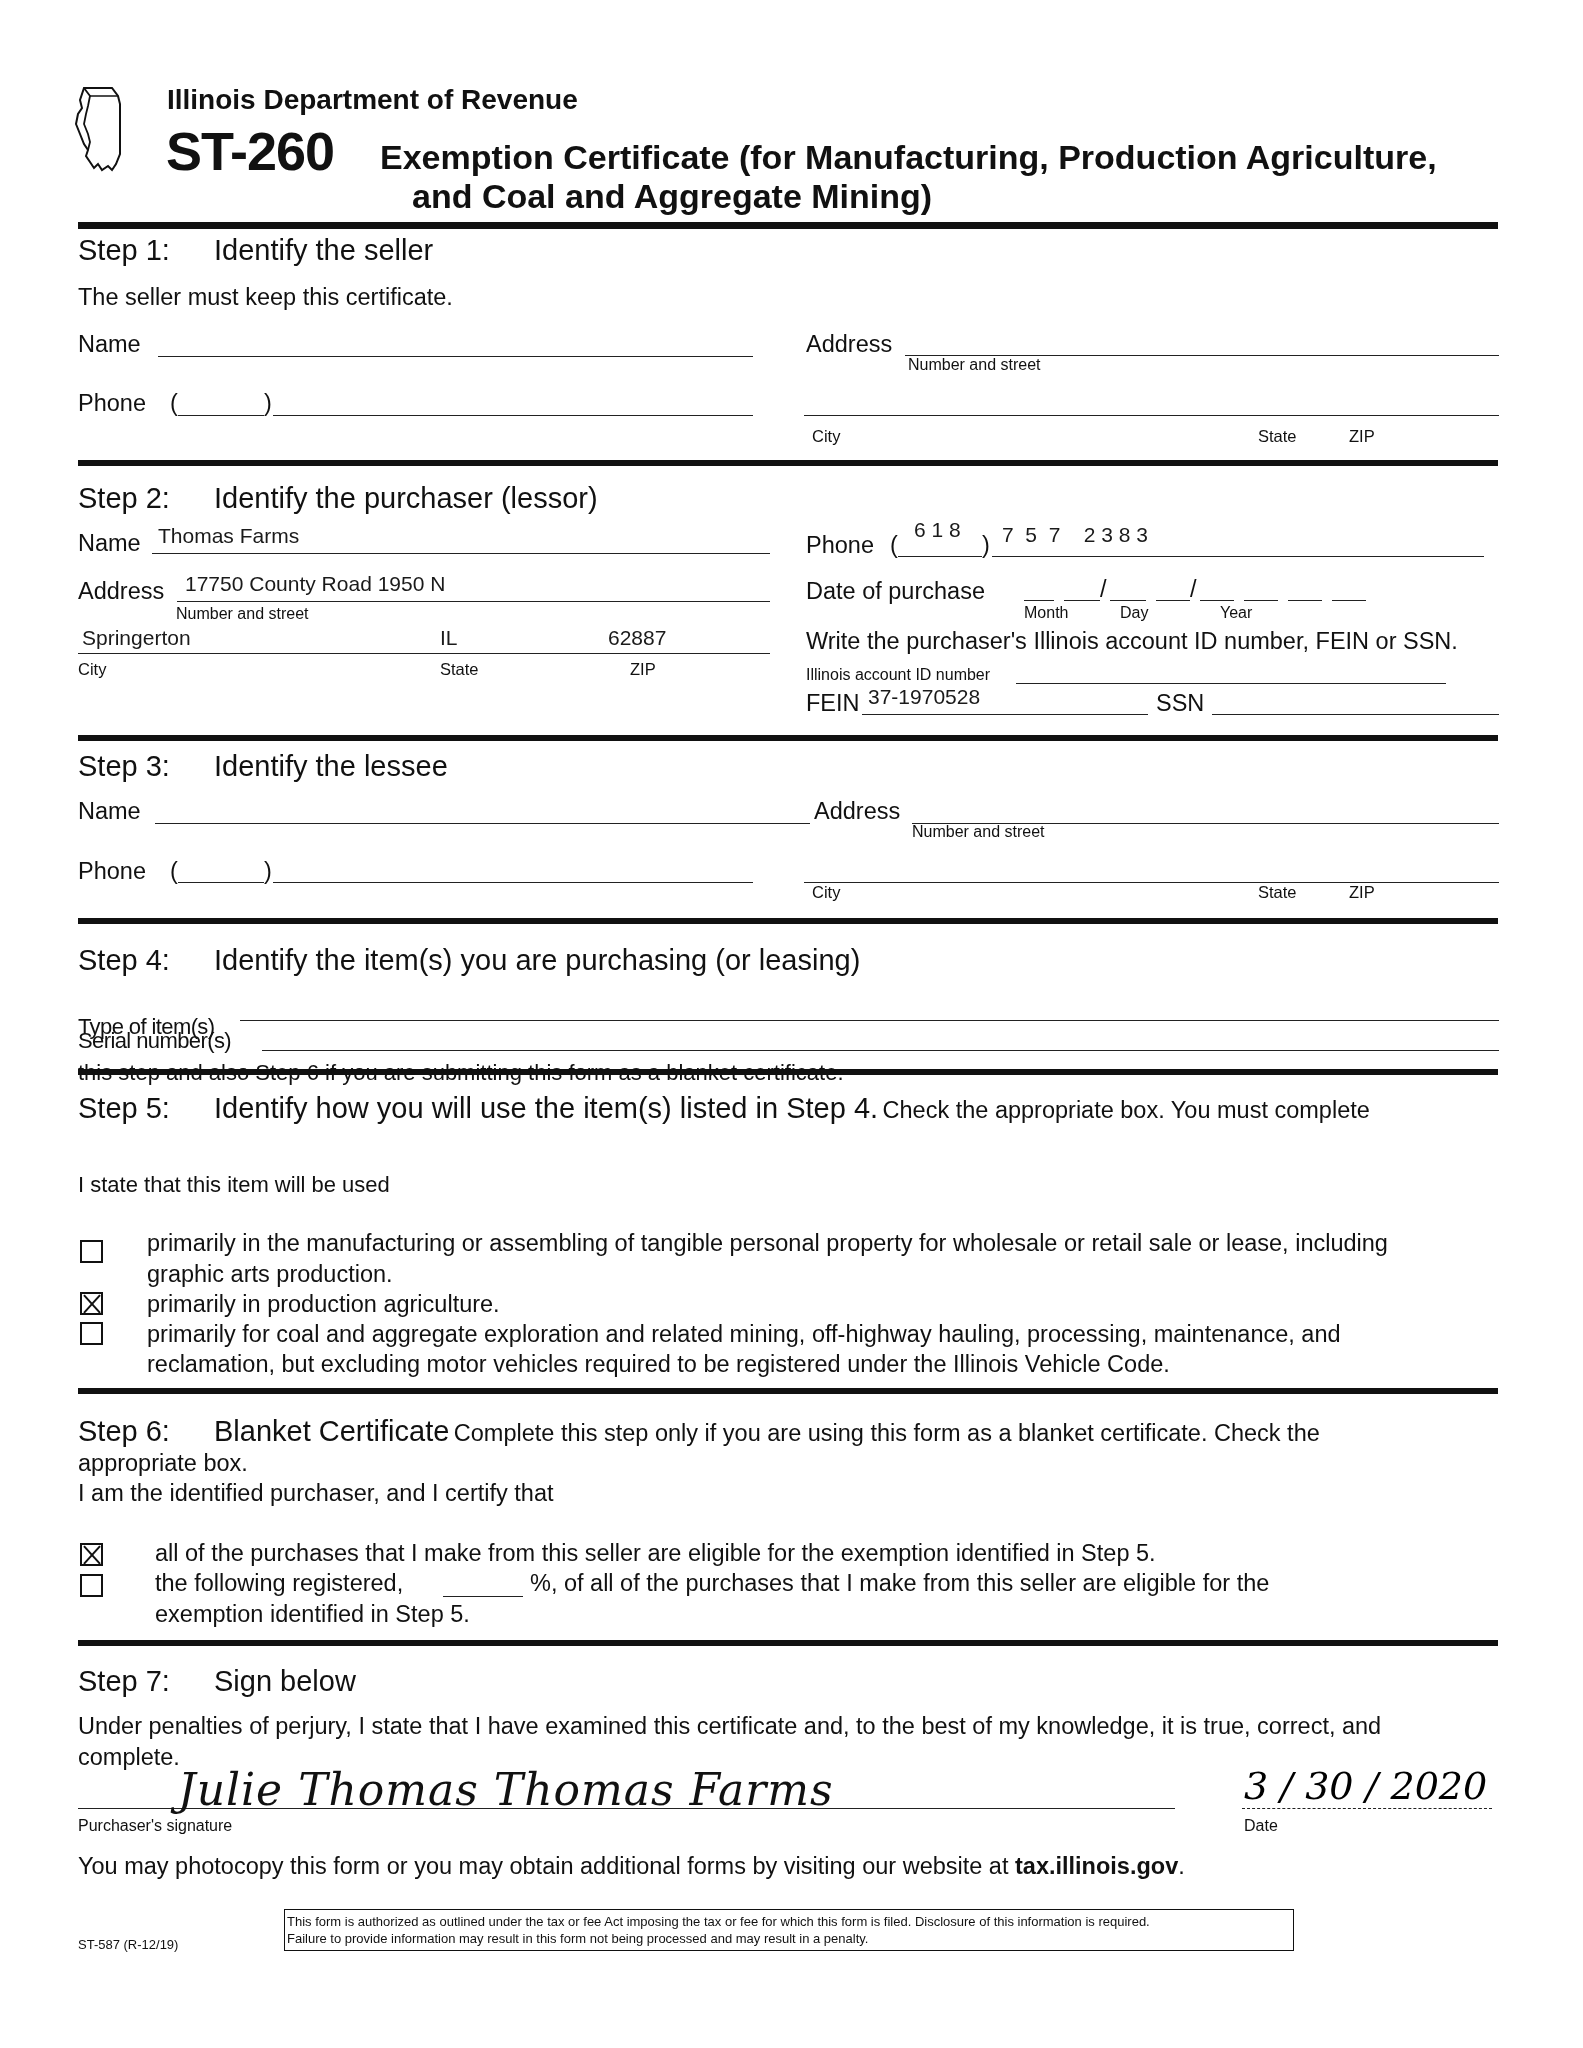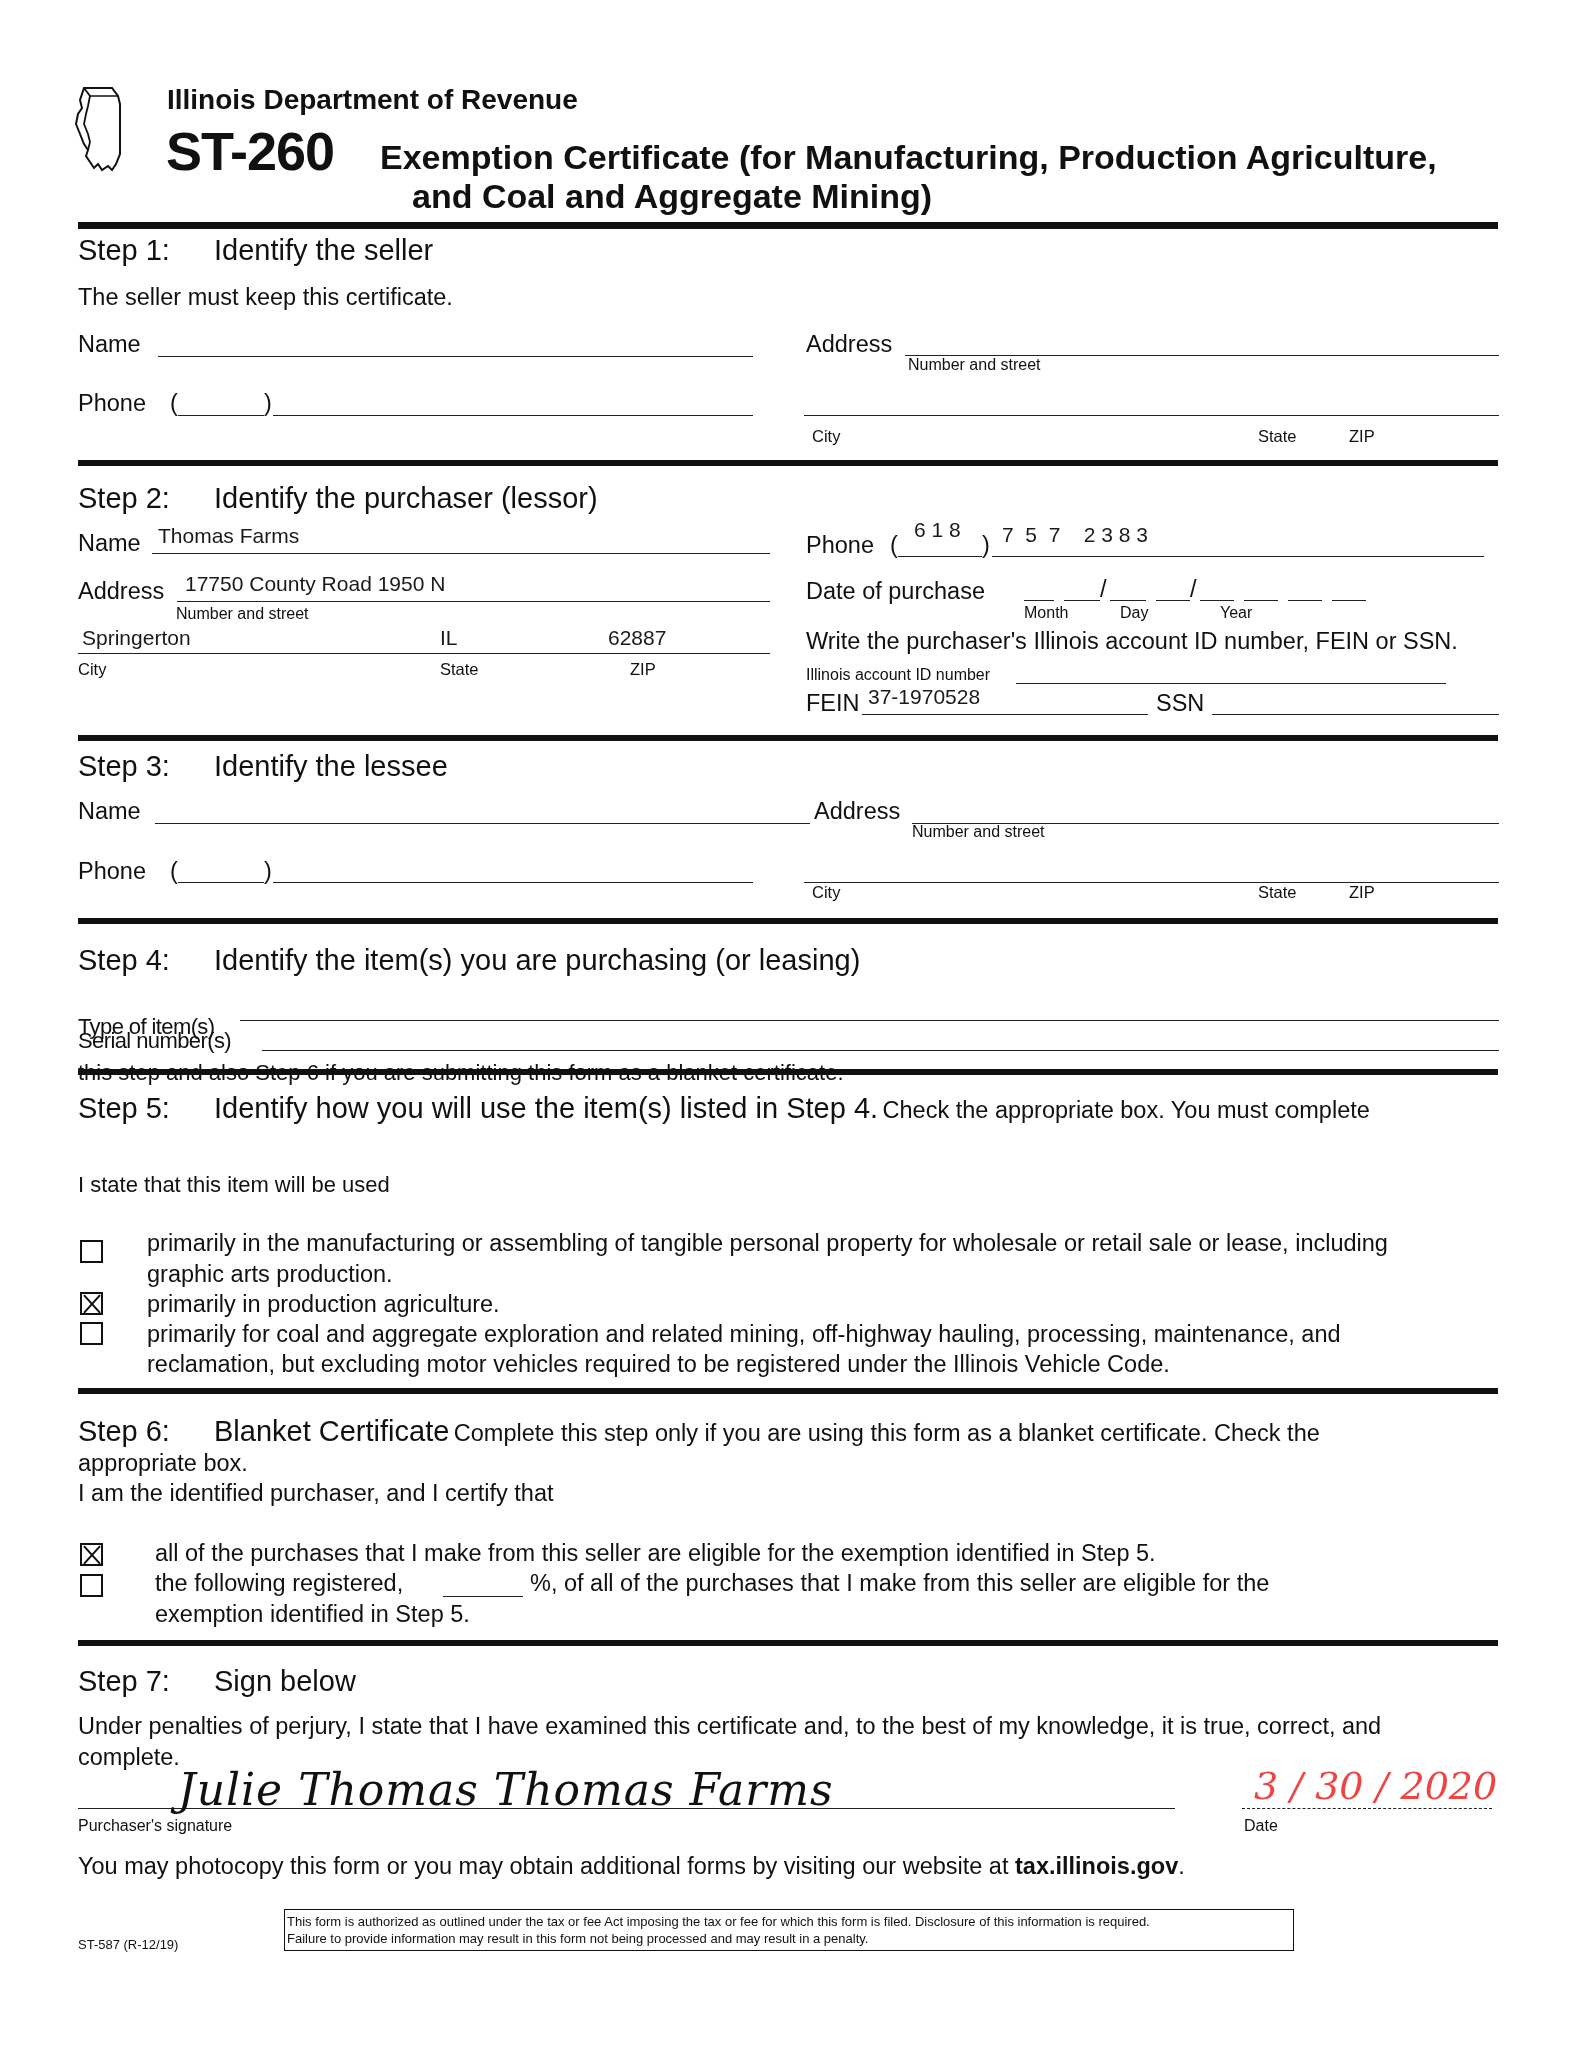--- a/index.html
+++ b/index.html
@@ -218,21 +218,21 @@
   </div>
   <div class="abs t24" style="left:78px;top:1713px;">Under penalties of perjury, I state that I have examined this certificate and, to the best of my knowledge, it is true, correct, and</div>
   <div class="abs t24" style="left:78px;top:1744px;">complete.</div>
 
   <div class="line" style="left:78px;top:1770px;width:1097px;height:38px;border-bottom-width:1.5px;">
     <span class="abs hand" style="left:100px;top:-6px;font-size:44px;letter-spacing:1px;color:#111;">Julie Thomas  Thomas Farms</span>
   </div>
   <div class="abs t16" style="left:78px;top:1817px;">Purchaser's signature</div>
 
   <div class="line" style="left:1242px;top:1770px;width:250px;height:38px;border-bottom:1.5px dashed #222;">
-    <span class="abs hand" style="left:12px;top:-6px;font-size:38px;white-space:pre;color:#ef4444;">3 / 30 / 2020</span>
+    <span class="abs hand" style="left:2px;top:-6px;font-size:38px;white-space:pre;color:#000000;">3 / 30 / 2020</span>
   </div>
   <div class="abs t16" style="left:1244px;top:1817px;">Date</div>
 </section>
 
 <div class="abs t24" style="left:78px;top:1853px;">
   <span>You may photocopy this form or you may obtain additional forms by visiting our website at </span><b>tax.illinois.gov</b><span>.</span>
 </div>
 <div class="abs t13" style="left:78px;top:1937px;">ST-587 (R-12/19)</div>
 <div class="footer-box">
   <div class="abs t13" style="left:2px;top:4px;">This form is authorized as outlined under the tax or fee Act imposing the tax or fee for which this form is filed. Disclosure of this information is required.</div>

